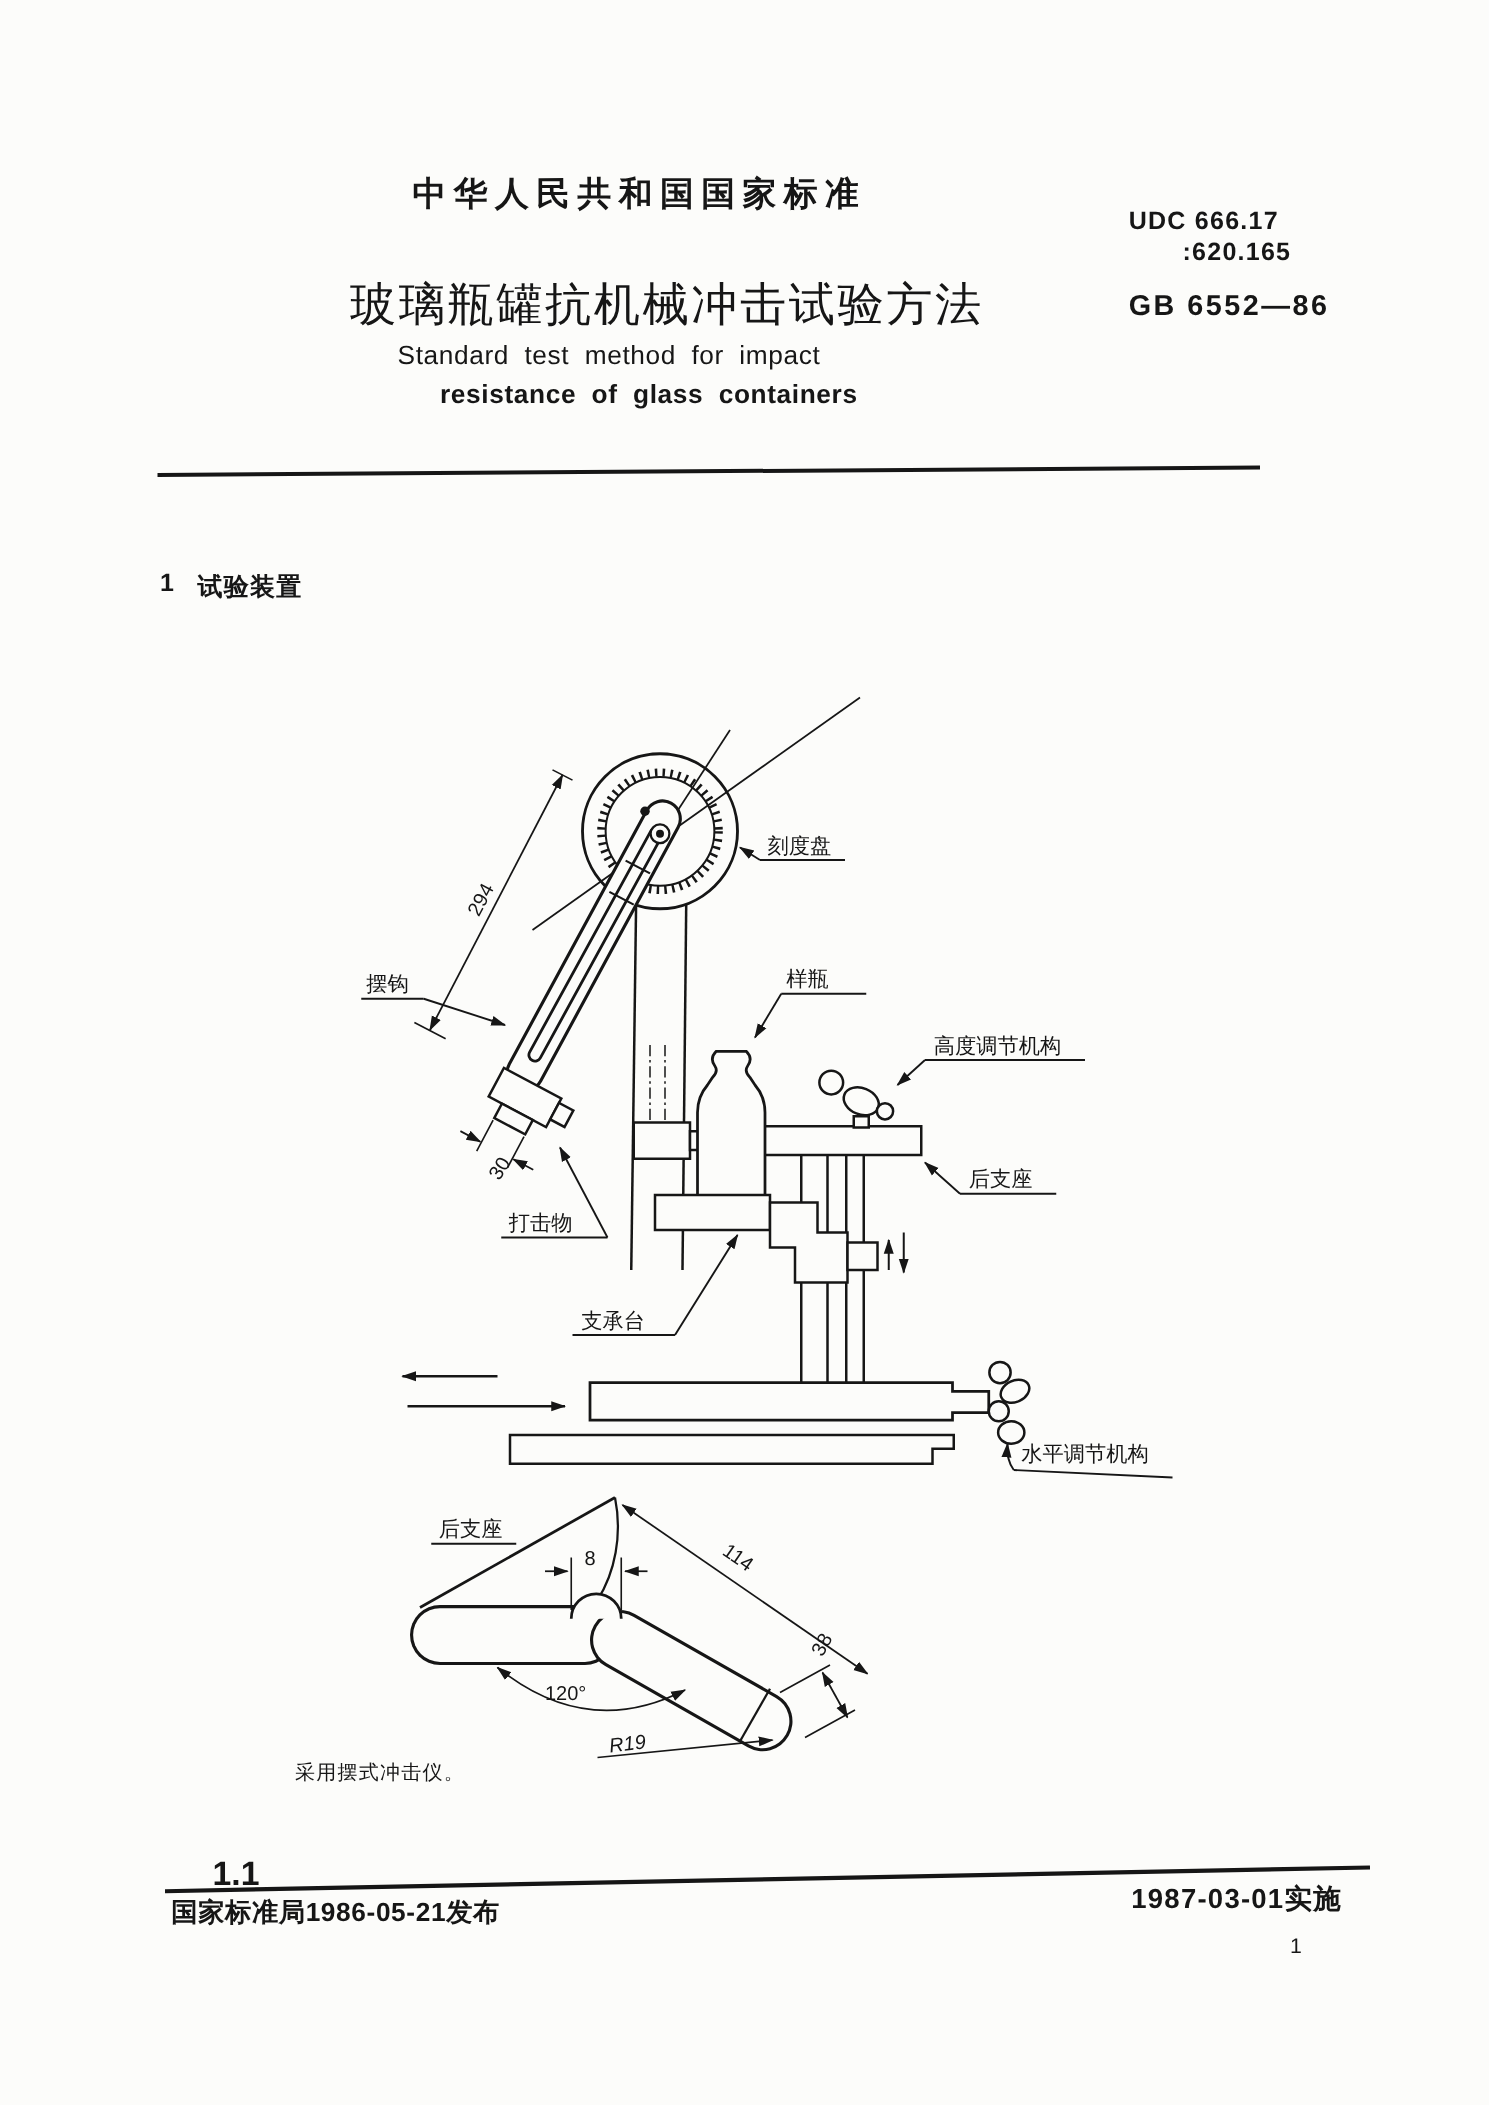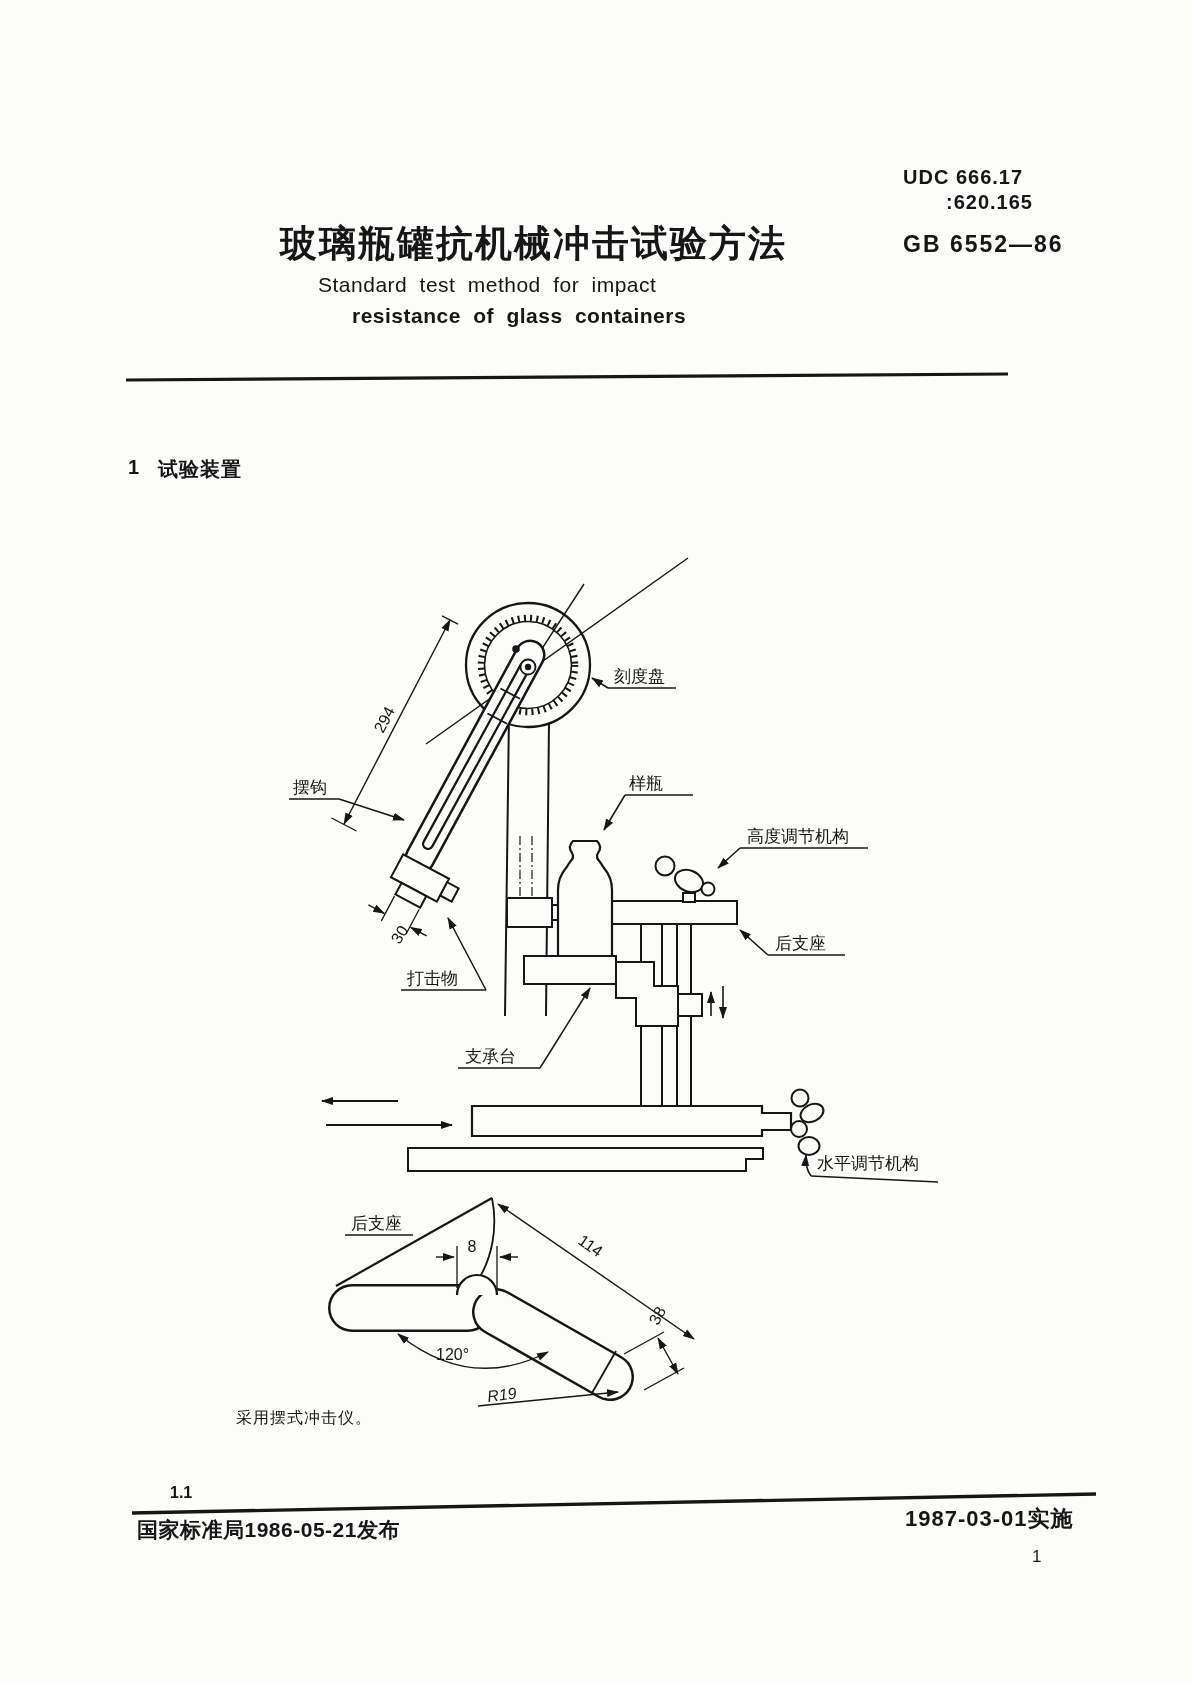--- a/index.html
+++ b/index.html
@@ -6,43 +6,44 @@
   .doc{
     position:relative;width:1191px;height:1684px;
     background:#fcfcfa;color:#161616;
     font-family:"Liberation Sans","DejaVu Sans",sans-serif;
     overflow:hidden;
   }
   .abs{position:absolute;white-space:nowrap;}
   .org-line{left:330px;top:137px;font-size:27px;letter-spacing:6px;font-weight:bold;}
   .udc1{left:903px;top:166px;font-size:20px;font-weight:bold;letter-spacing:1px;text-align:center;}
   .udc2{left:946px;top:191px;font-size:20px;font-weight:bold;letter-spacing:1px;}
-  .title-cn{left:280px;top:219px;font-size:37px;font-weight:bold;letter-spacing:2px;}
+  .title-cn{left:280px;top:219px;font-size:37px;font-weight:normal;letter-spacing:2px;}
   .gb-no{left:903px;top:231px;font-size:23px;font-weight:bold;letter-spacing:2px;}
   .en1{left:318px;top:273px;font-size:21px;font-weight:normal;word-spacing:6px;letter-spacing:.5px;}
   .en2{left:352px;top:304px;font-size:21px;font-weight:bold;word-spacing:6px;letter-spacing:.5px;}
   .scope{left:168px;top:405px;font-size:20px;letter-spacing:1px;}
   .sec-no{left:128px;top:456px;font-size:20px;font-weight:bold;}
   .sec-title{left:158px;top:456px;font-size:20px;font-weight:bold;letter-spacing:1px;}
   .sec-text{left:168px;top:498px;font-size:20px;letter-spacing:1px;}
-  .c11-no{left:170px;top:1484px;font-size:16px;font-weight:bold;}
+  .c11-no{left:170px;top:1484px;font-size:27px;font-weight:bold;}
   .c11-text{left:224px;top:1408px;font-size:16px;letter-spacing:1px;margin-left:12px;}
   .f-left{left:137px;top:1516px;font-size:21px;font-weight:600;letter-spacing:.5px;}
   .f-right{left:905px;top:1504px;font-size:22px;font-weight:bold;letter-spacing:1px;}
   .pg{left:1032px;top:1547px;font-size:17px;}
   svg.lineart{position:absolute;left:0;top:0;}
   svg.lineart text{font-family:"Liberation Sans","DejaVu Sans",sans-serif;fill:#161616;}
   .cjk-label{font-size:17px;}
   .dim{font-size:16px;}
 </style>
 </head>
 <body>
 
 <div class="doc">
 
+  <div class="abs org-line">中华人民共和国国家标准</div>
   <div class="abs udc1">UDC 666.17</div>
   <div class="abs udc2">:620.165</div>
   <div class="abs title-cn">玻璃瓶罐抗机械冲击试验方法</div>
   <div class="abs gb-no">GB 6552—86</div>
   <div class="abs en1">Standard test method for impact</div>
   <div class="abs en2">resistance of glass containers</div>
 
   <div class="abs sec-no">1</div>
   <div class="abs sec-title">试验装置</div>
   <div class="abs c11-no">1.1</div>

